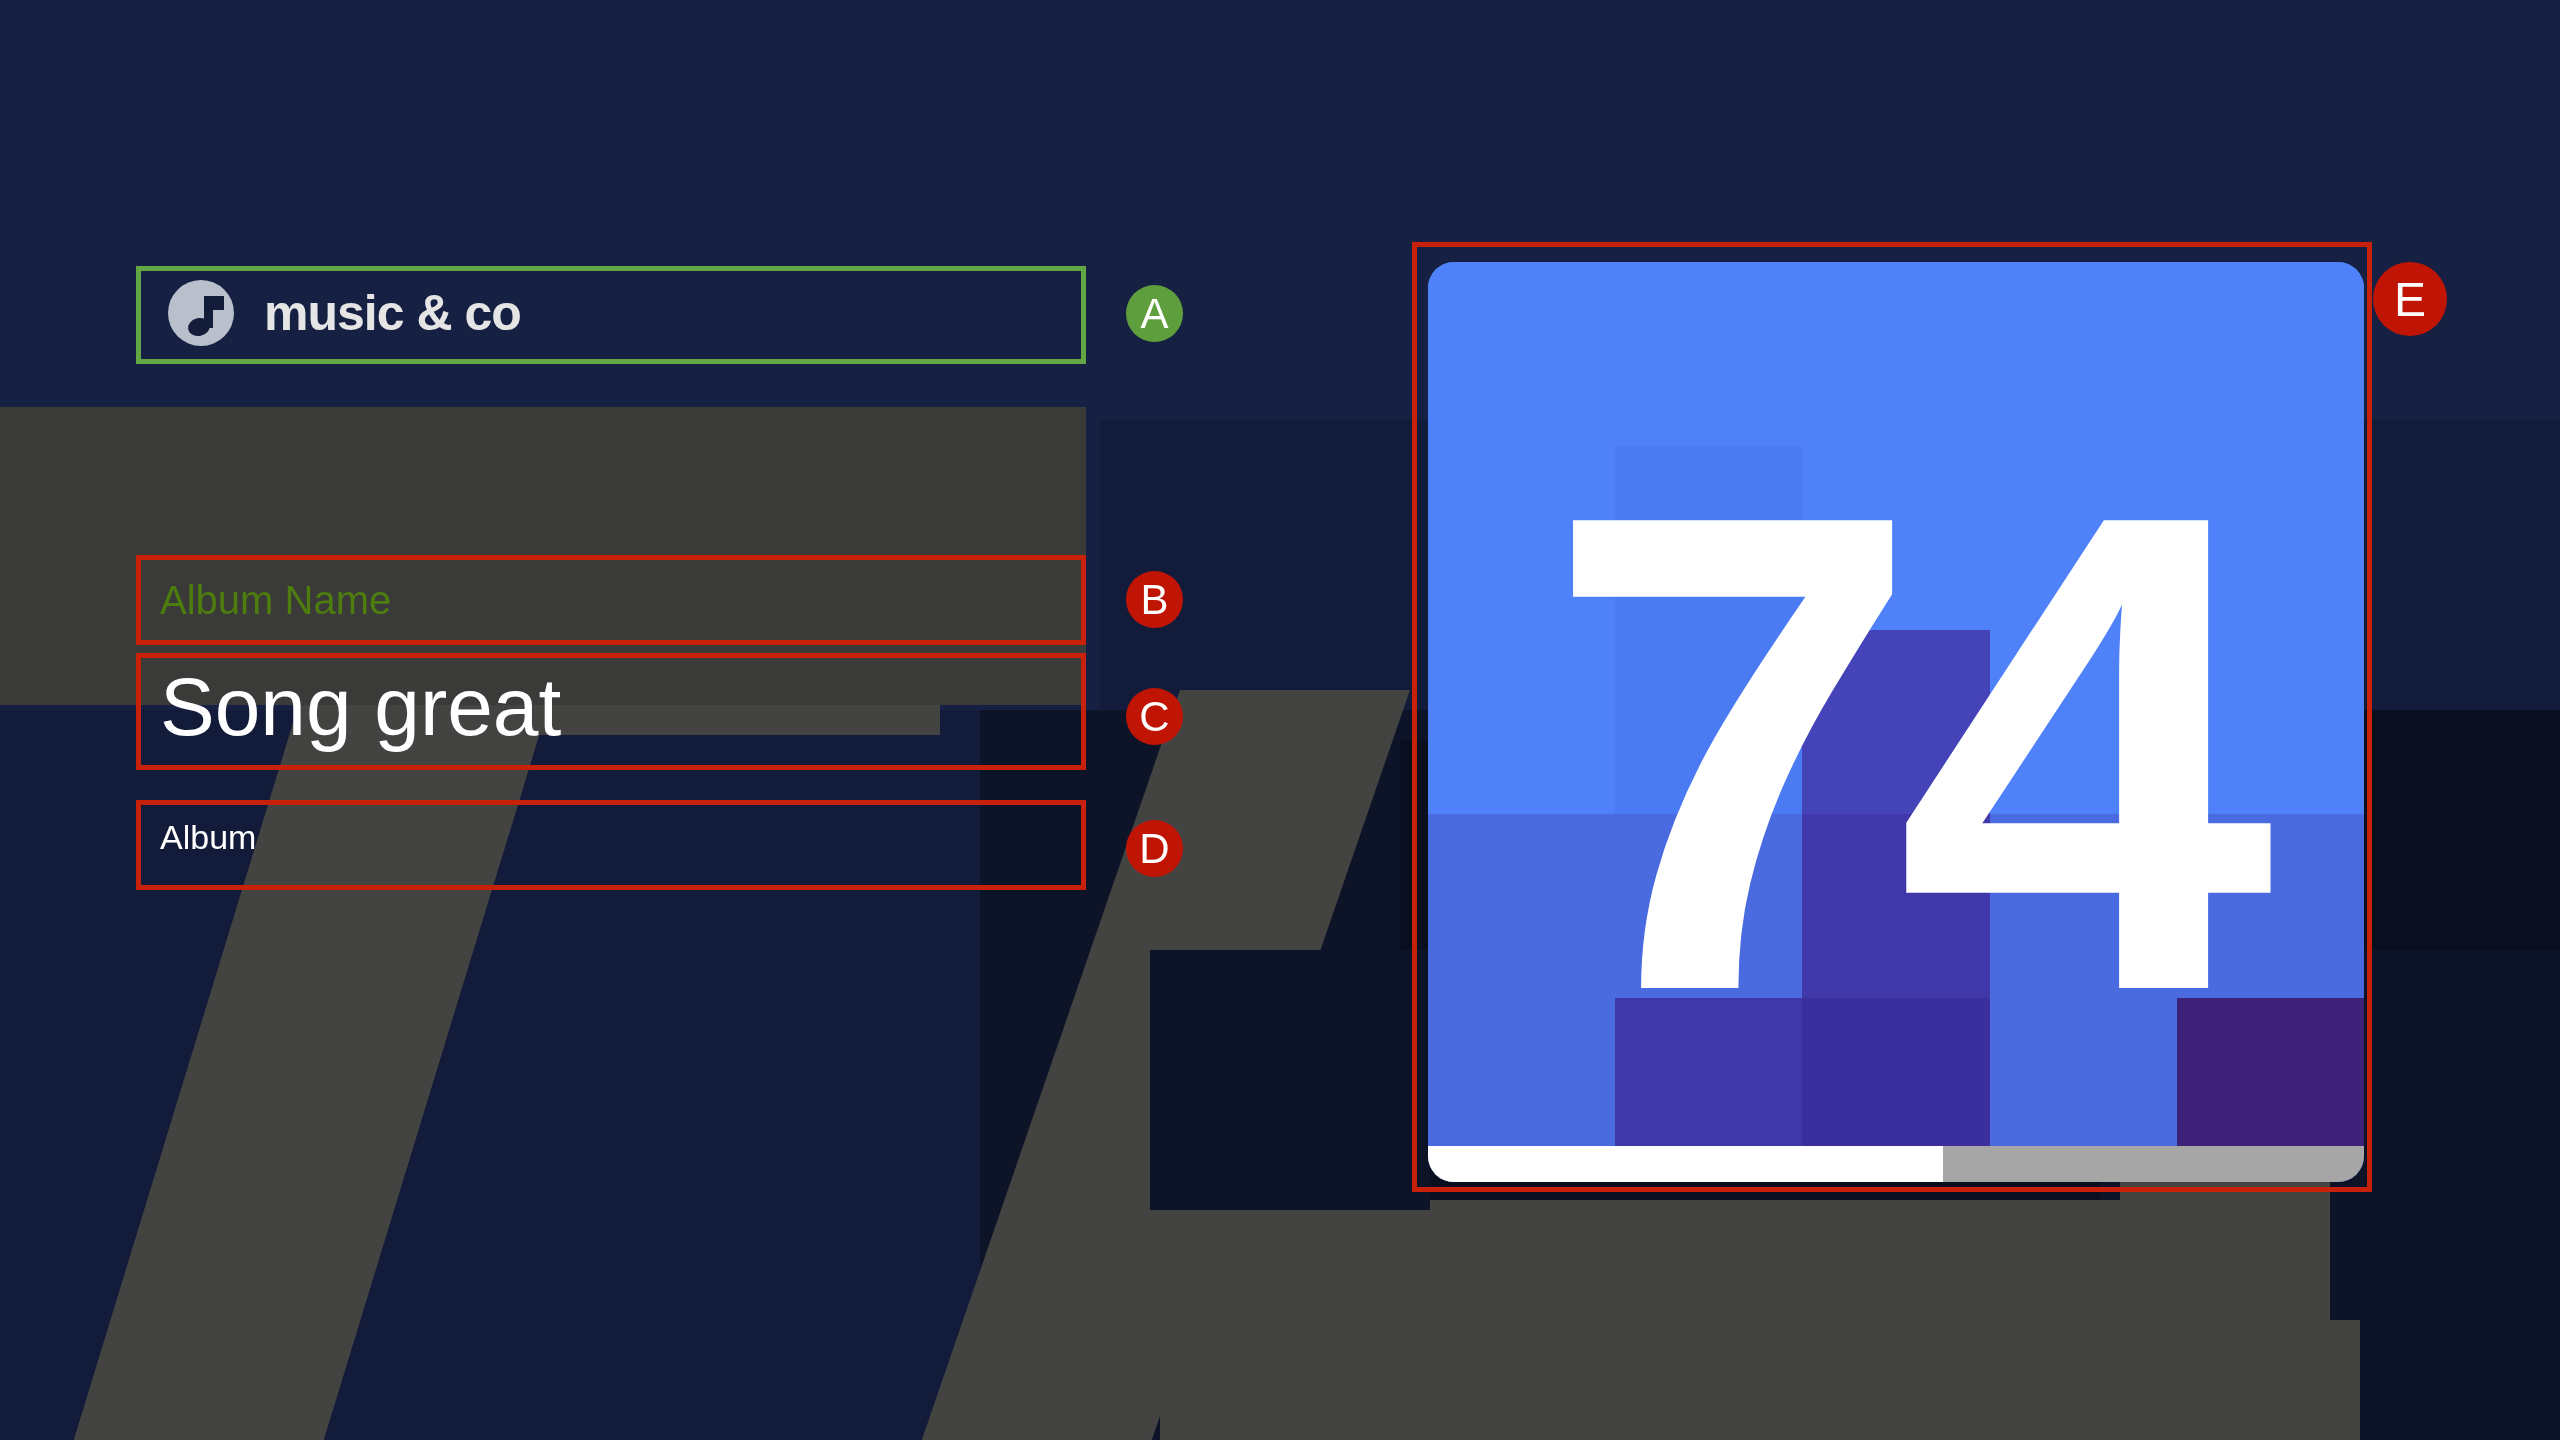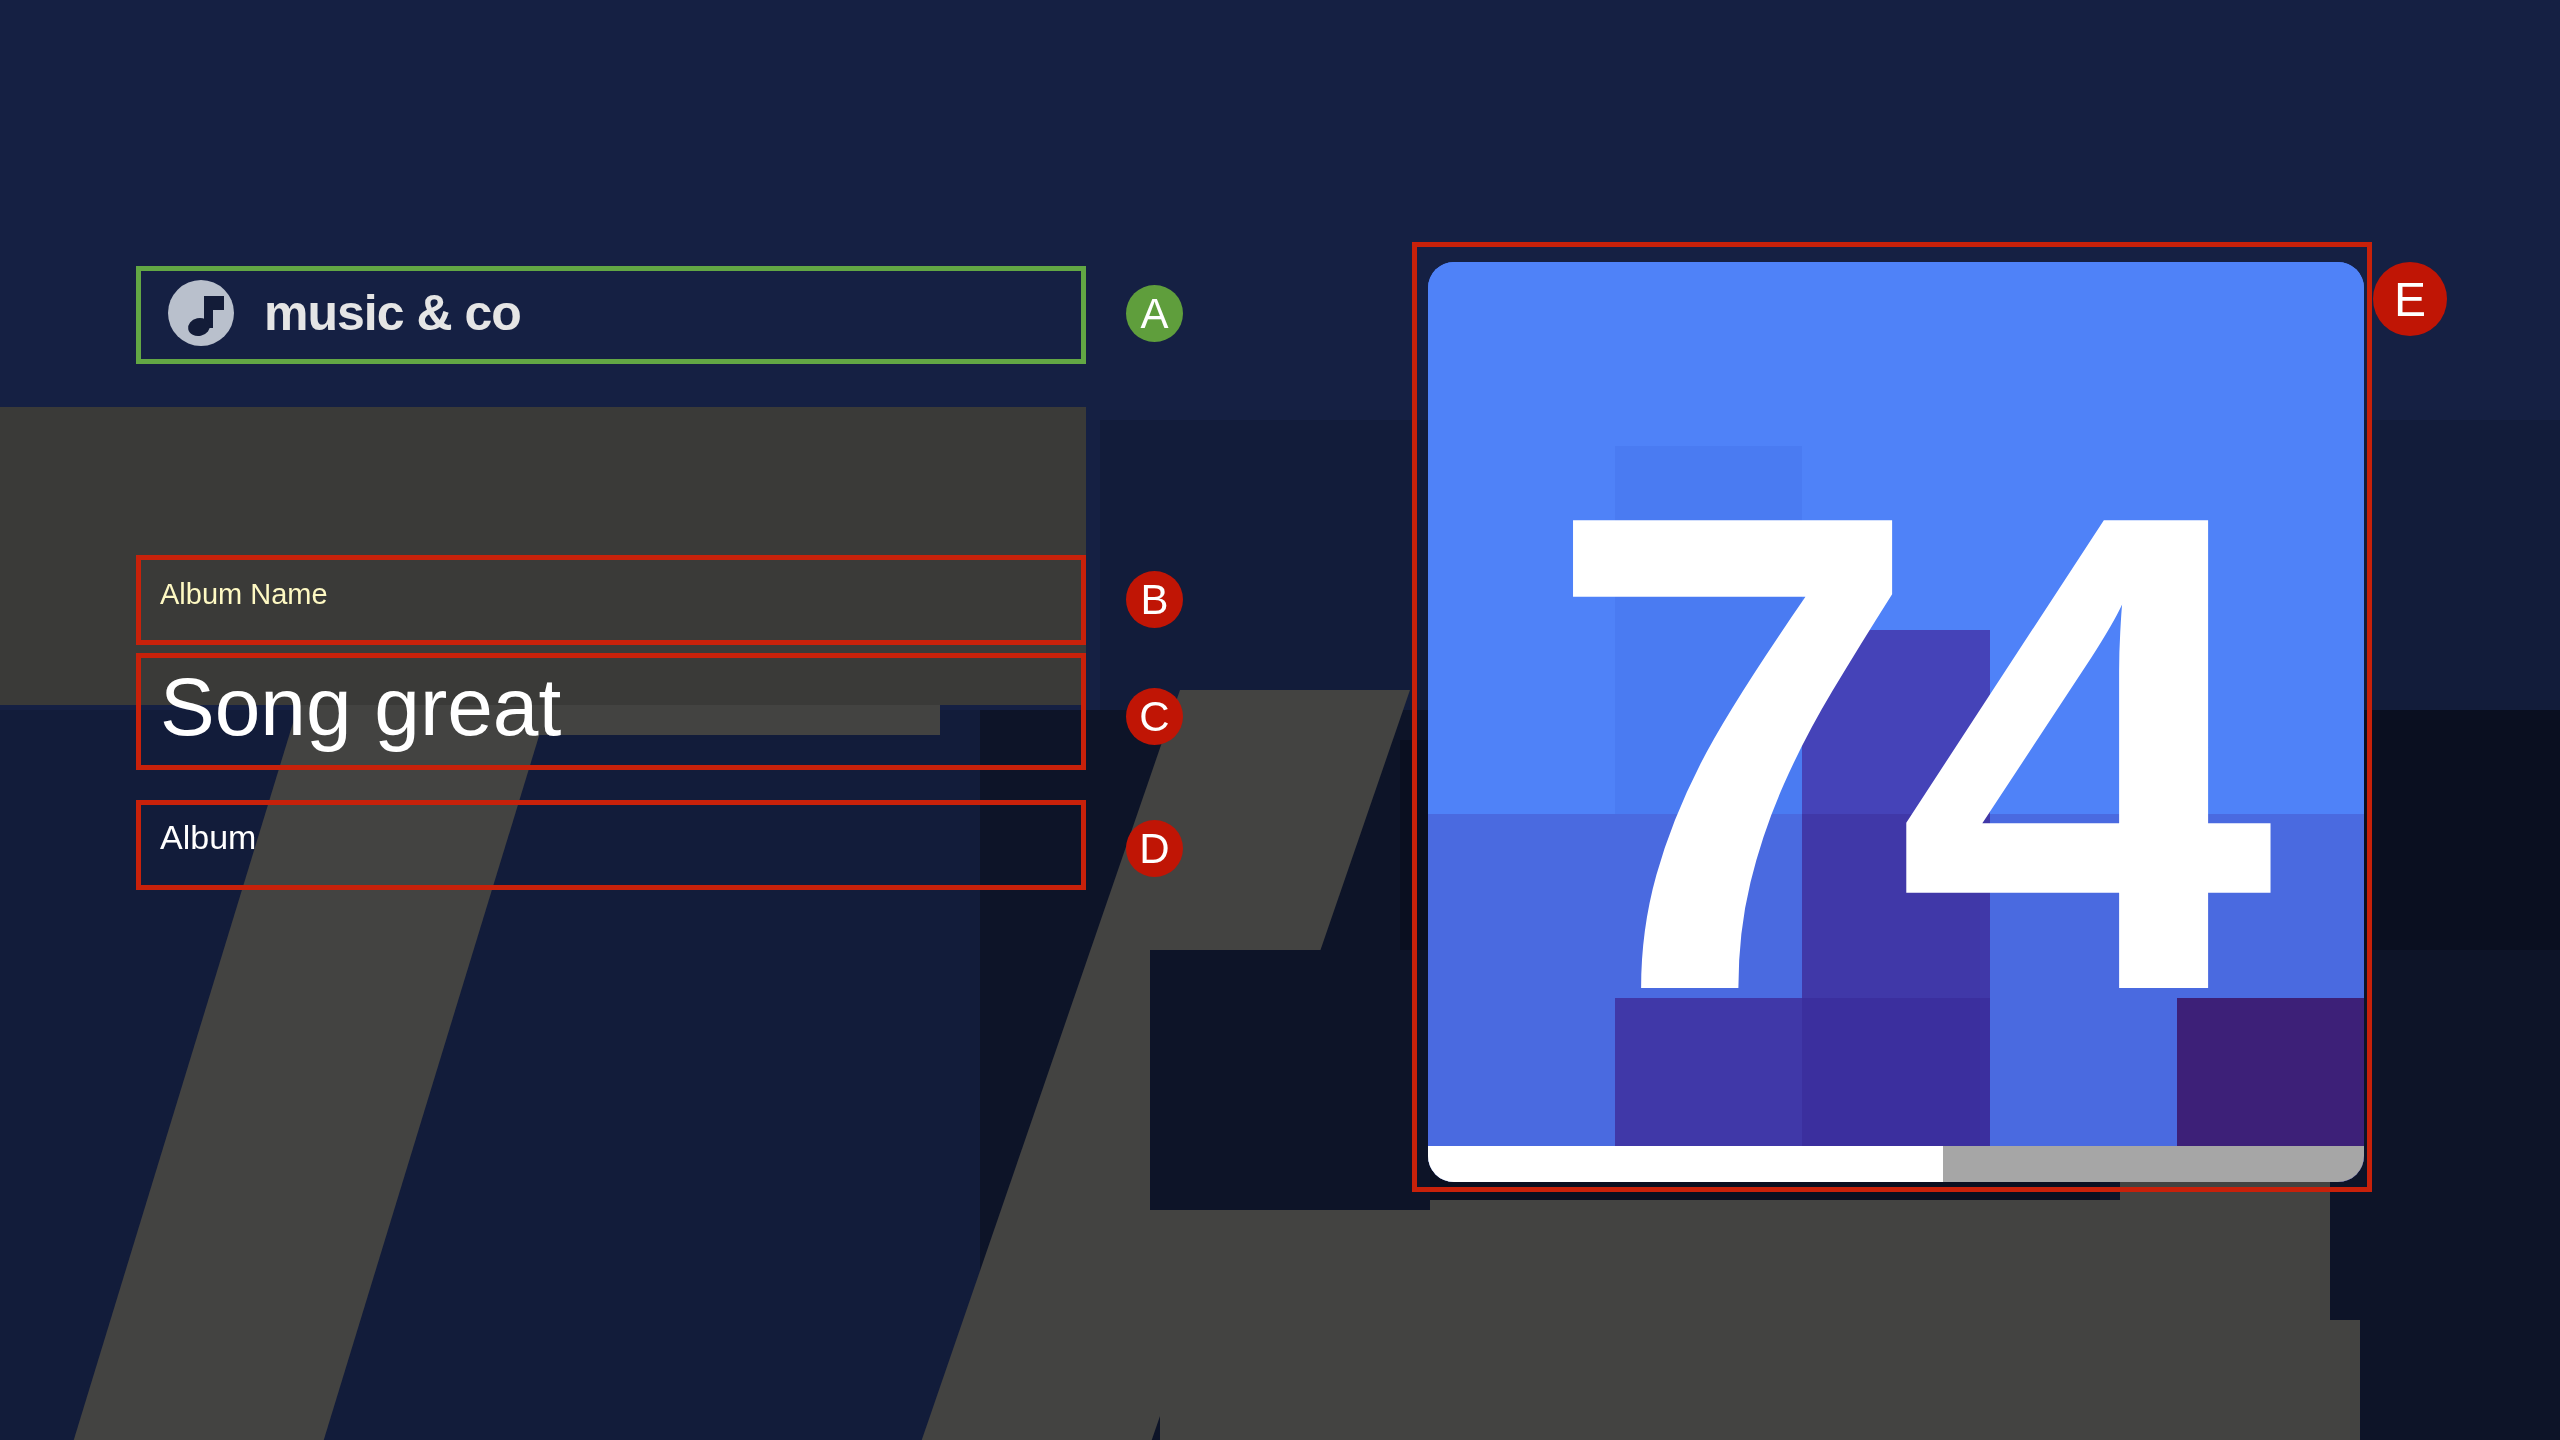--- a/index.html
+++ b/index.html
@@ -23,21 +23,21 @@
 
   
   #brandrow{position:absolute;left:168px;top:280px;display:flex;align-items:center;gap:30px;}
   #brandicon{width:66px;height:66px;border-radius:50%;background:#b9c0cc;position:relative;flex:none;}
   #brandicon .note-stem{position:absolute;left:36px;top:16px;width:9px;height:32px;background:#131c38;}
   #brandicon .note-flag{position:absolute;left:36px;top:16px;width:20px;height:14px;background:#131c38;}
   #brandicon .note-head{position:absolute;left:20px;top:38px;width:22px;height:18px;border-radius:50%;background:#131c38;transform:rotate(-12deg);}
   #brandname{font-size:50px;font-weight:bold;color:#e5e5e5;letter-spacing:-1px;white-space:nowrap;}
 
   
-  #albumname{position:absolute;left:160px;top:578px;font-size:29px;color:#fef9c3;white-space:nowrap;}
+  #albumname{position:absolute;left:160px;top:578px;font-size:40px;color:#4d7c0f;white-space:nowrap;}
   #songname {position:absolute;left:160px;top:666px;font-size:82px;color:#ffffff;white-space:nowrap;line-height:1;}
   #artist   {position:absolute;left:160px;top:818px;font-size:34px;color:#ffffff;white-space:nowrap;}
 
   
   #albumwrap{position:absolute;left:1428px;top:262px;width:936px;height:920px;border-radius:26px;overflow:hidden;background:#4f82f8;}
   #tilegrid{position:absolute;left:0;top:0;width:100%;height:100%;
             display:grid;grid-template-columns:repeat(5,1fr);grid-template-rows:repeat(5,1fr);}
   .tile{width:100%;height:100%;}
   #arttext{position:absolute;left:52px;top:78px;font-size:62px;font-weight:bold;color:#2c1b40;
            line-height:.92;letter-spacing:-1.5px;}

